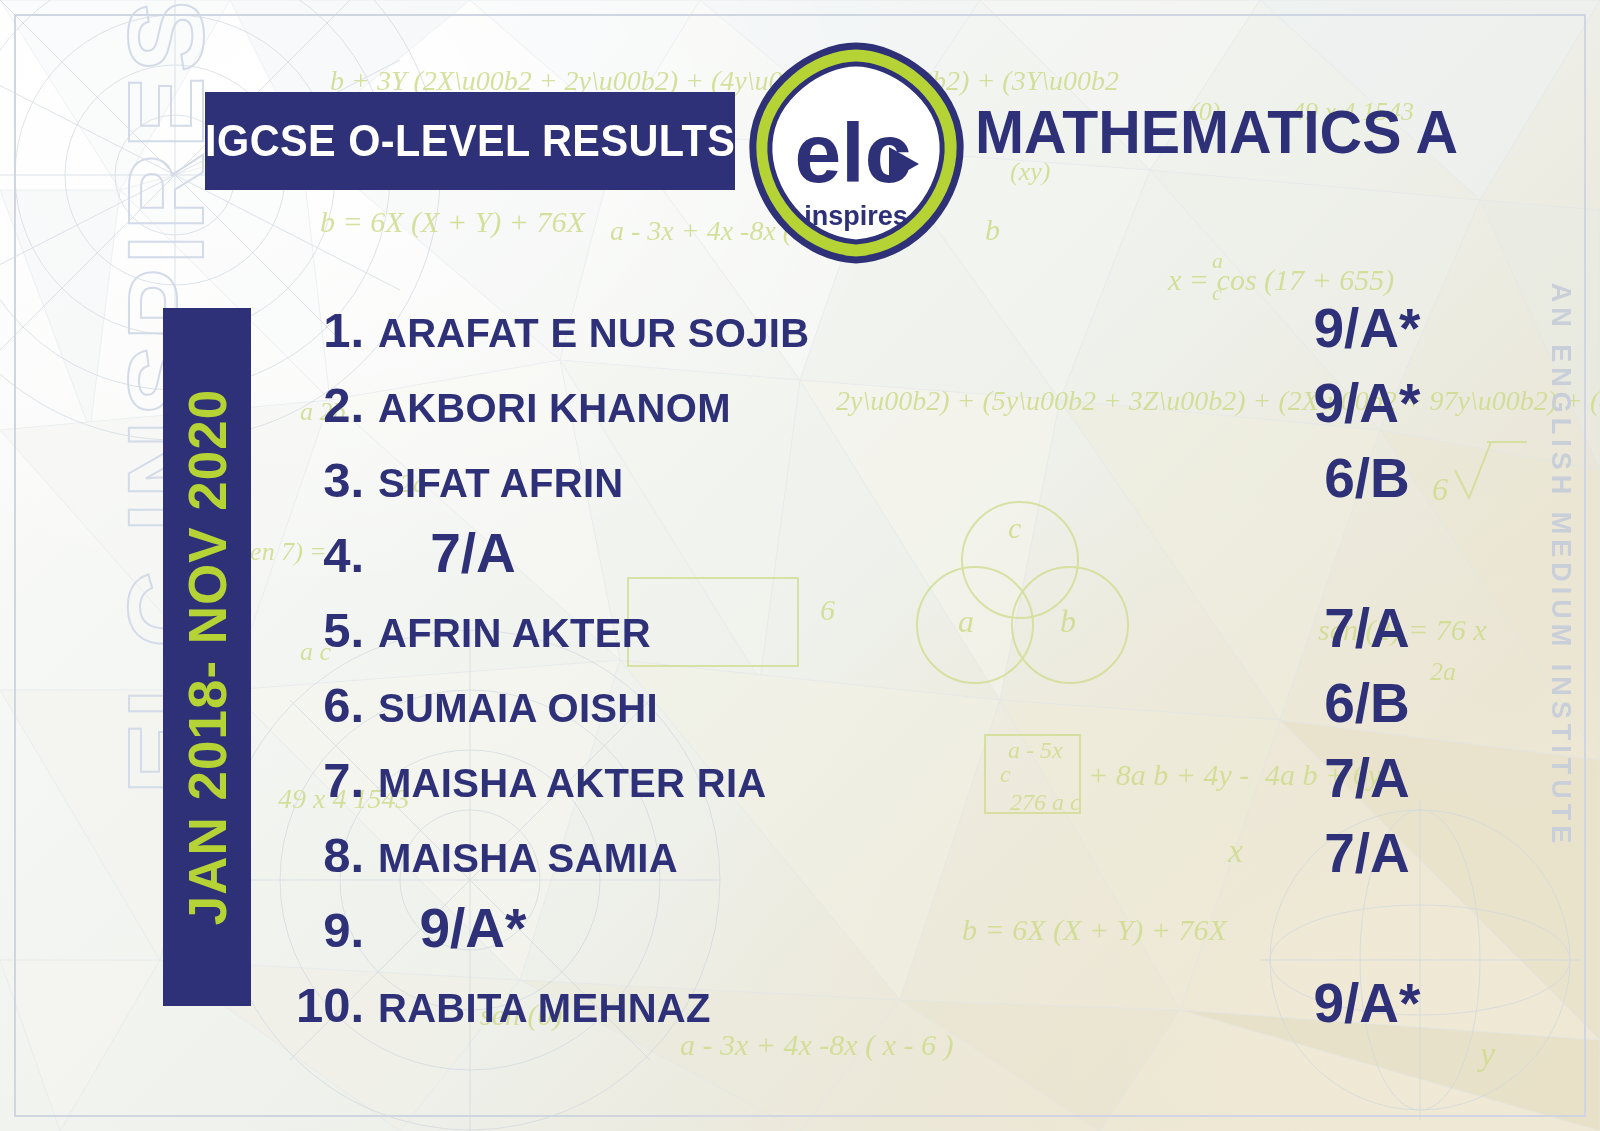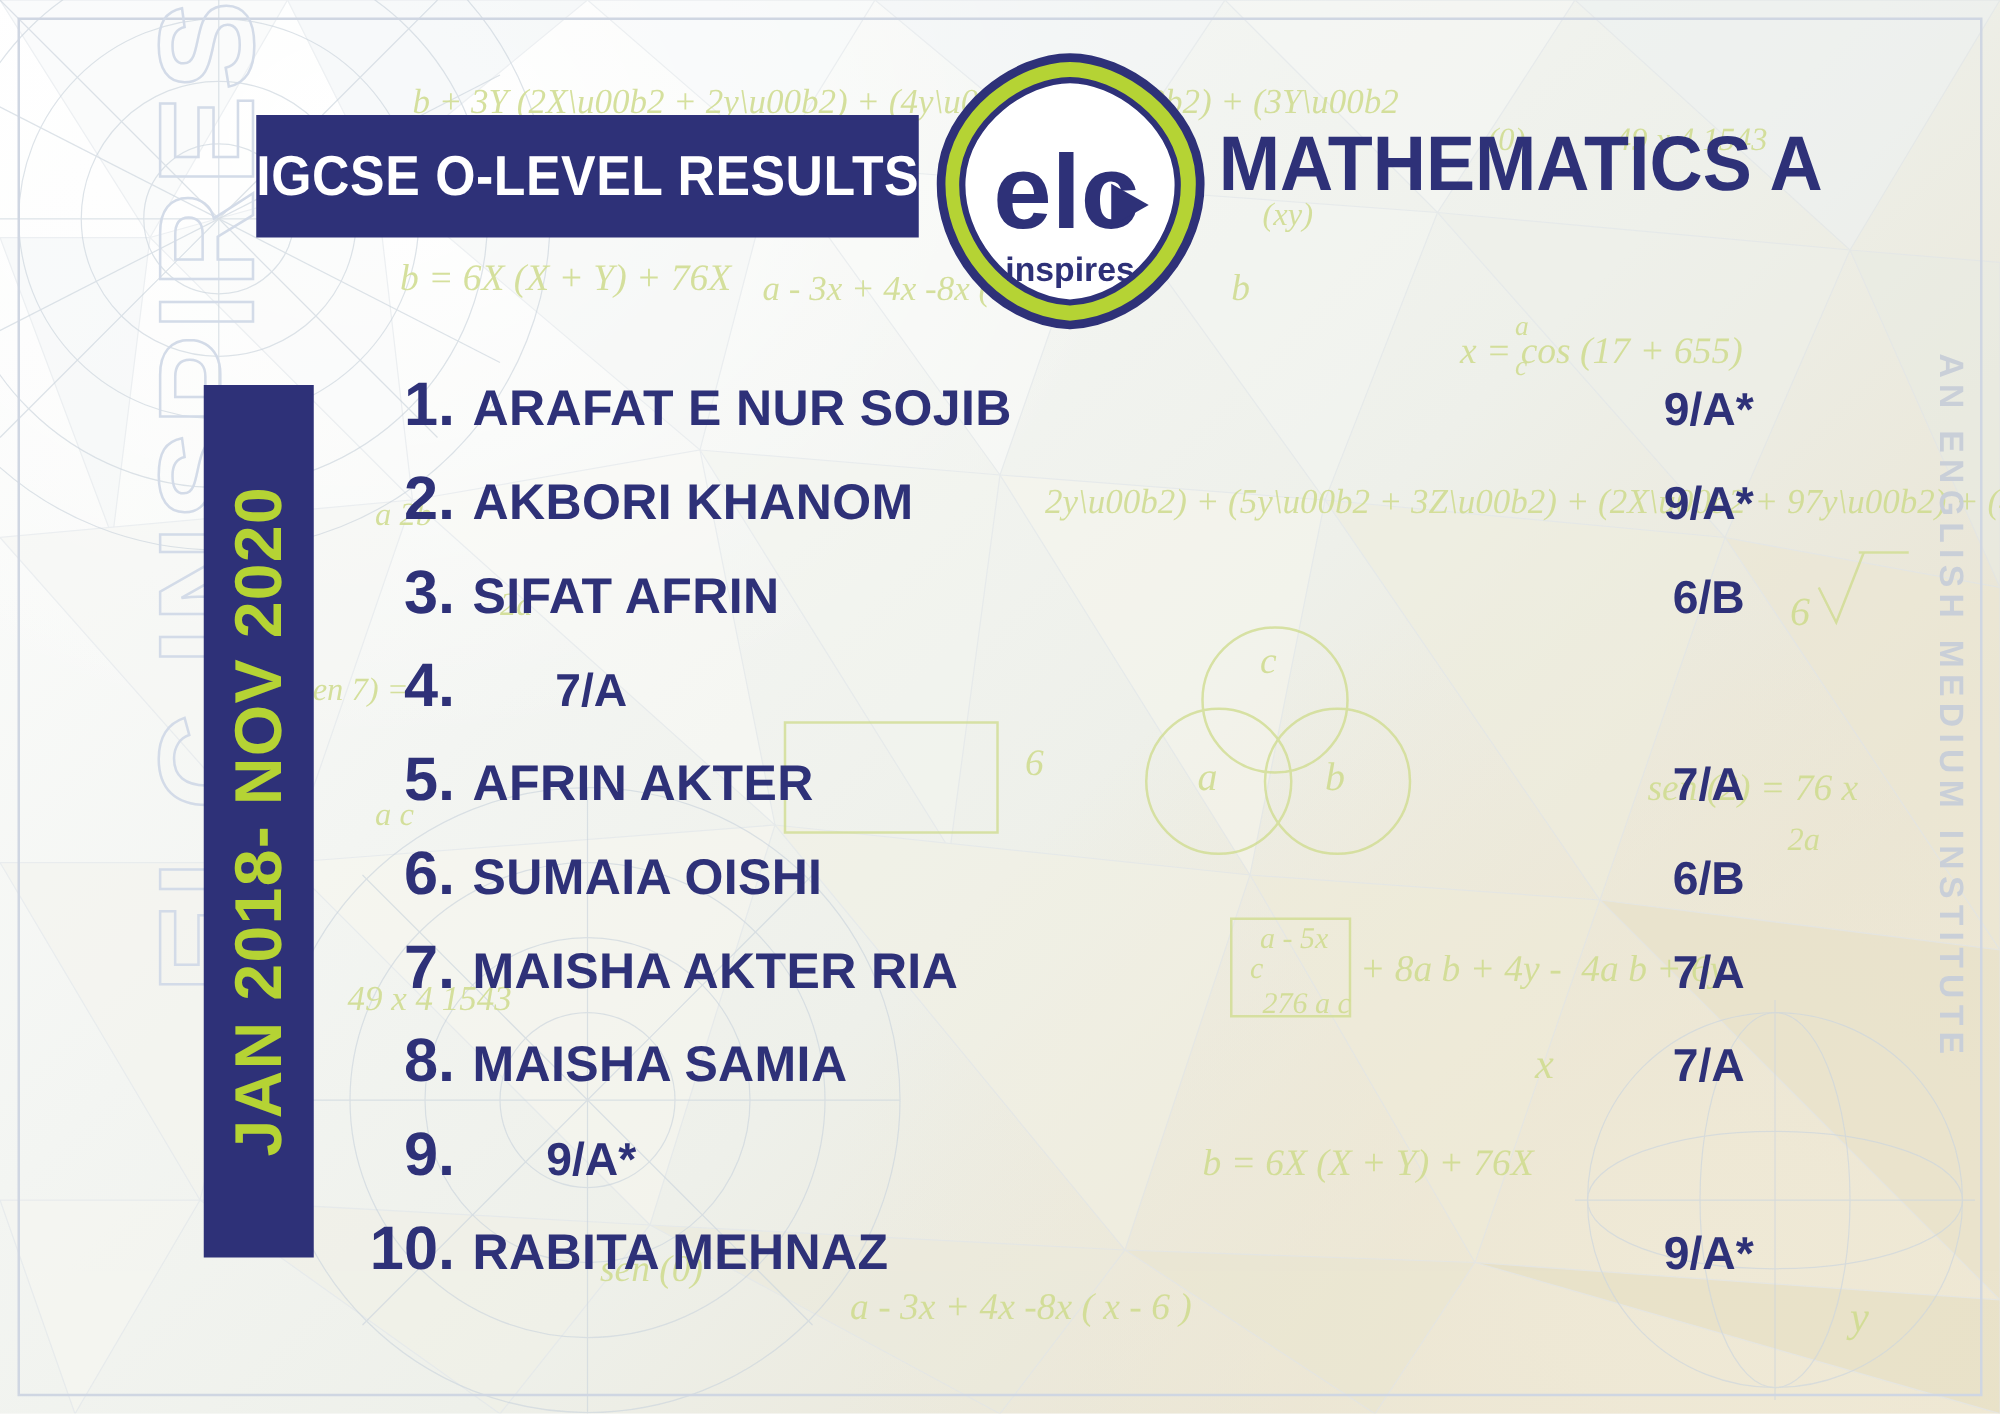--- a/index.html
+++ b/index.html
@@ -173,21 +173,21 @@
   .name {
     color: #2e3178;
     font-size: 40px;
     font-weight: 800;
     letter-spacing: .3px;
     flex: 1;
     white-space: nowrap;
   }
   .grade {
     color: #2e3178;
-    font-size: 37px;
+    font-size: 55px;
     font-weight: 800;
     width: 190px;
     text-align: center;
     white-space: nowrap;
   }
 </style>
 </head>
 <body>
 
 <div id="poster">

